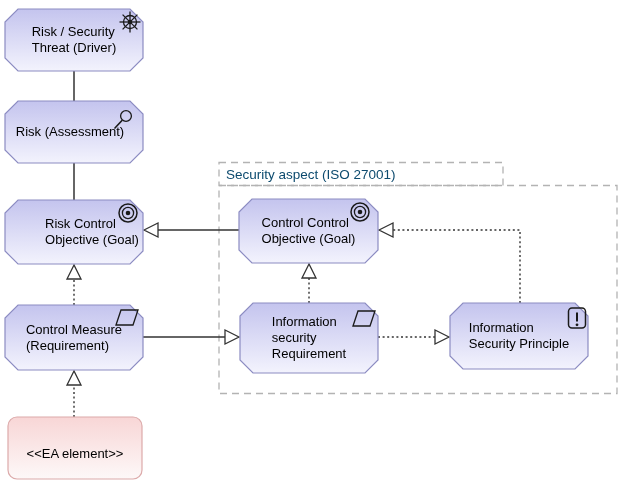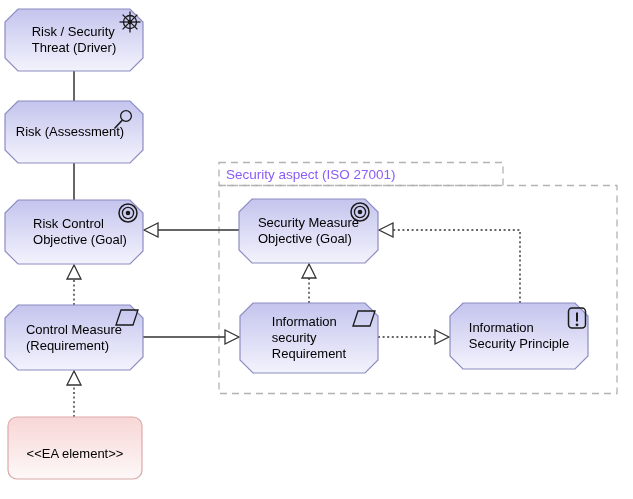--- a/index.html
+++ b/index.html
@@ -18,21 +18,21 @@
   .lsolid{stroke:var(--line-color,#333);stroke-width:1.5;fill:none;}
   .ldot{stroke:var(--line-color,#333);stroke-width:1.4;fill:none;stroke-dasharray:2 2.6;}
   .tri{fill:#fff;stroke:var(--line-color,#333);stroke-width:1.3;}
   .icon{stroke:#1a1a1a;fill:none;stroke-width:1.3;}
   .icon-fill{fill:#1a1a1a;stroke:none;}
 
   .lbl{position:absolute;display:flex;align-items:center;justify-content:center;
        text-align:left;font-size:13px;line-height:16px;color:#000;
        white-space:pre-line;pointer-events:none;}
   .frame-title{position:absolute;display:flex;align-items:center;
-       font-size:13.5px;color:#8b5cf6;white-space:nowrap;}
+       font-size:13.5px;color:#0c4a6e;white-space:nowrap;}
 </style>
 </head>
 <body>
 
 <div class="stage">
 
   <svg width="633" height="499" viewBox="0 0 633 499">
     <defs>
       <linearGradient id="gNode" x1="0" y1="0" x2="0" y2="1">
         <stop offset="0" class="gn1"></stop>
@@ -128,29 +128,29 @@
     </g>
   </svg>
 
   <div class="frame-title" style="left:226px;top:163px;height:22px;">Security aspect (ISO 27001)</div>
 
   <div class="lbl" style="left:5px;top:9px;width:138px;height:62px;">Risk / Security
 Threat (Driver)</div>
 
   <div class="lbl" style="left:5px;top:101px;width:130px;height:62px;">Risk (Assessment)</div>
 
-  <div class="lbl" style="left:5px;top:200px;width:150px;height:64px;">Risk Control
+  <div class="lbl" style="left:17px;top:200px;width:150px;height:64px;">Risk Control
 Objective (Goal)</div>
 
   <div class="lbl" style="left:5px;top:305px;width:138px;height:65px;">Control Measure
 (Requirement)</div>
 
   <div class="lbl" style="left:8px;top:417px;width:134px;height:62px;margin-top:6px;">&lt;&lt;EA element&gt;&gt;</div>
 
-  <div class="lbl" style="left:239px;top:199px;width:139px;height:64px;">Security Measure
+  <div class="lbl" style="left:239px;top:199px;width:139px;height:64px;">Control Control
 Objective (Goal)</div>
 
   <div class="lbl" style="left:240px;top:303px;width:138px;height:70px;">Information
 security
 Requirement</div>
 
   <div class="lbl" style="left:450px;top:303px;width:138px;height:66px;">Information
 Security Principle</div>
 </div>
 

